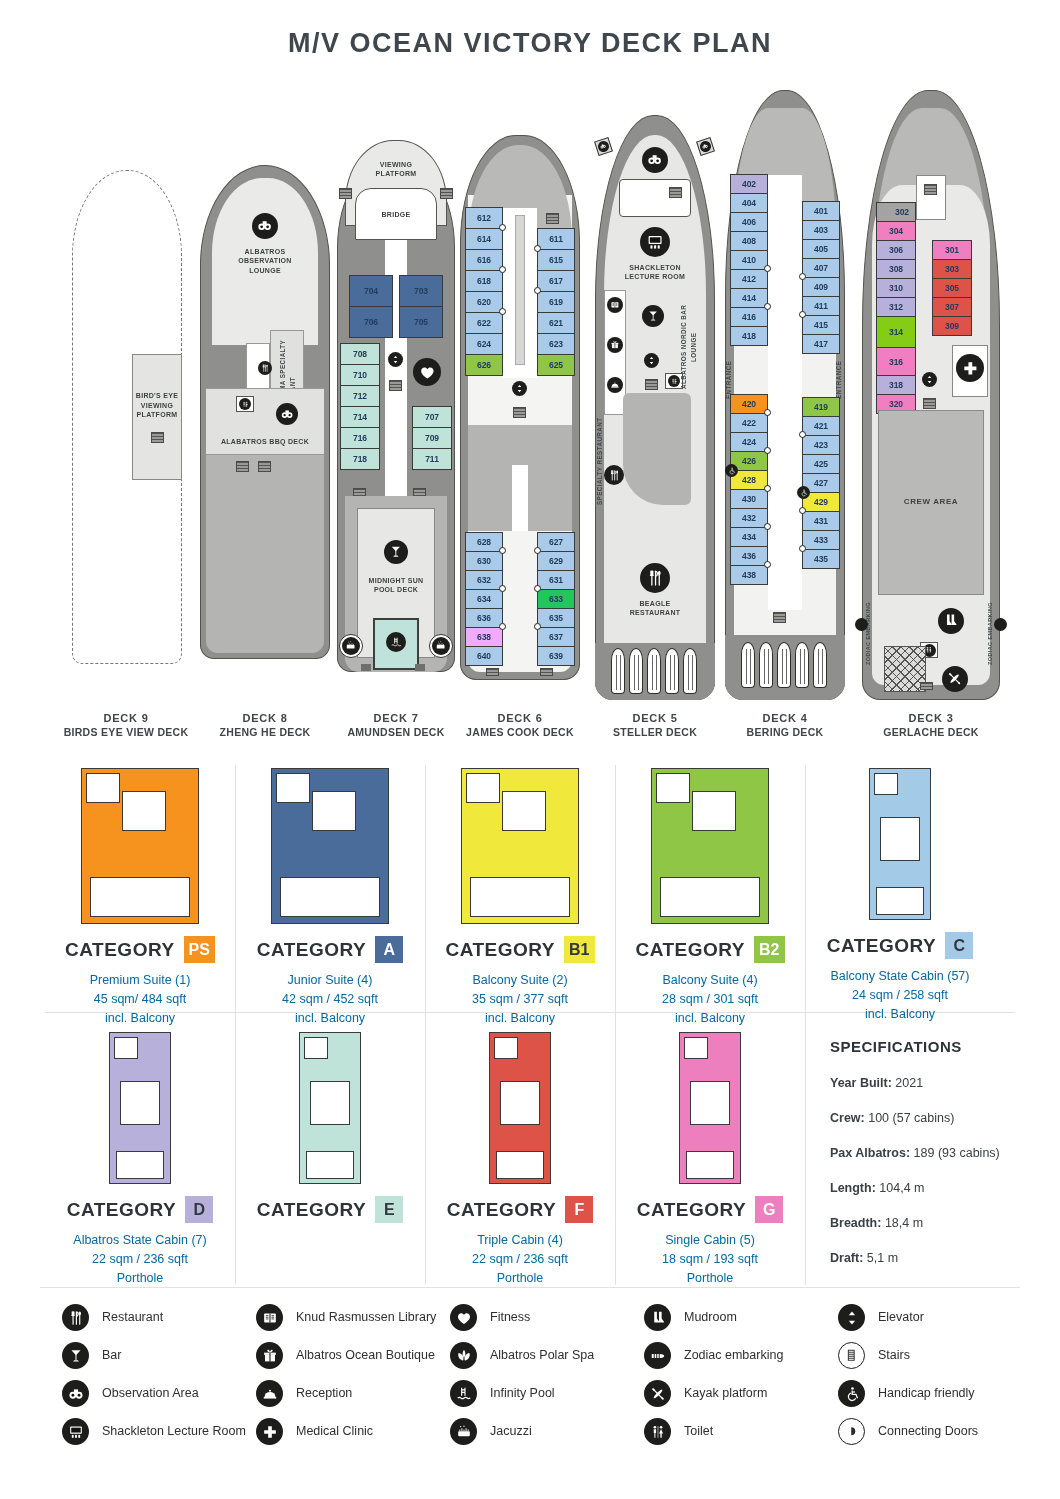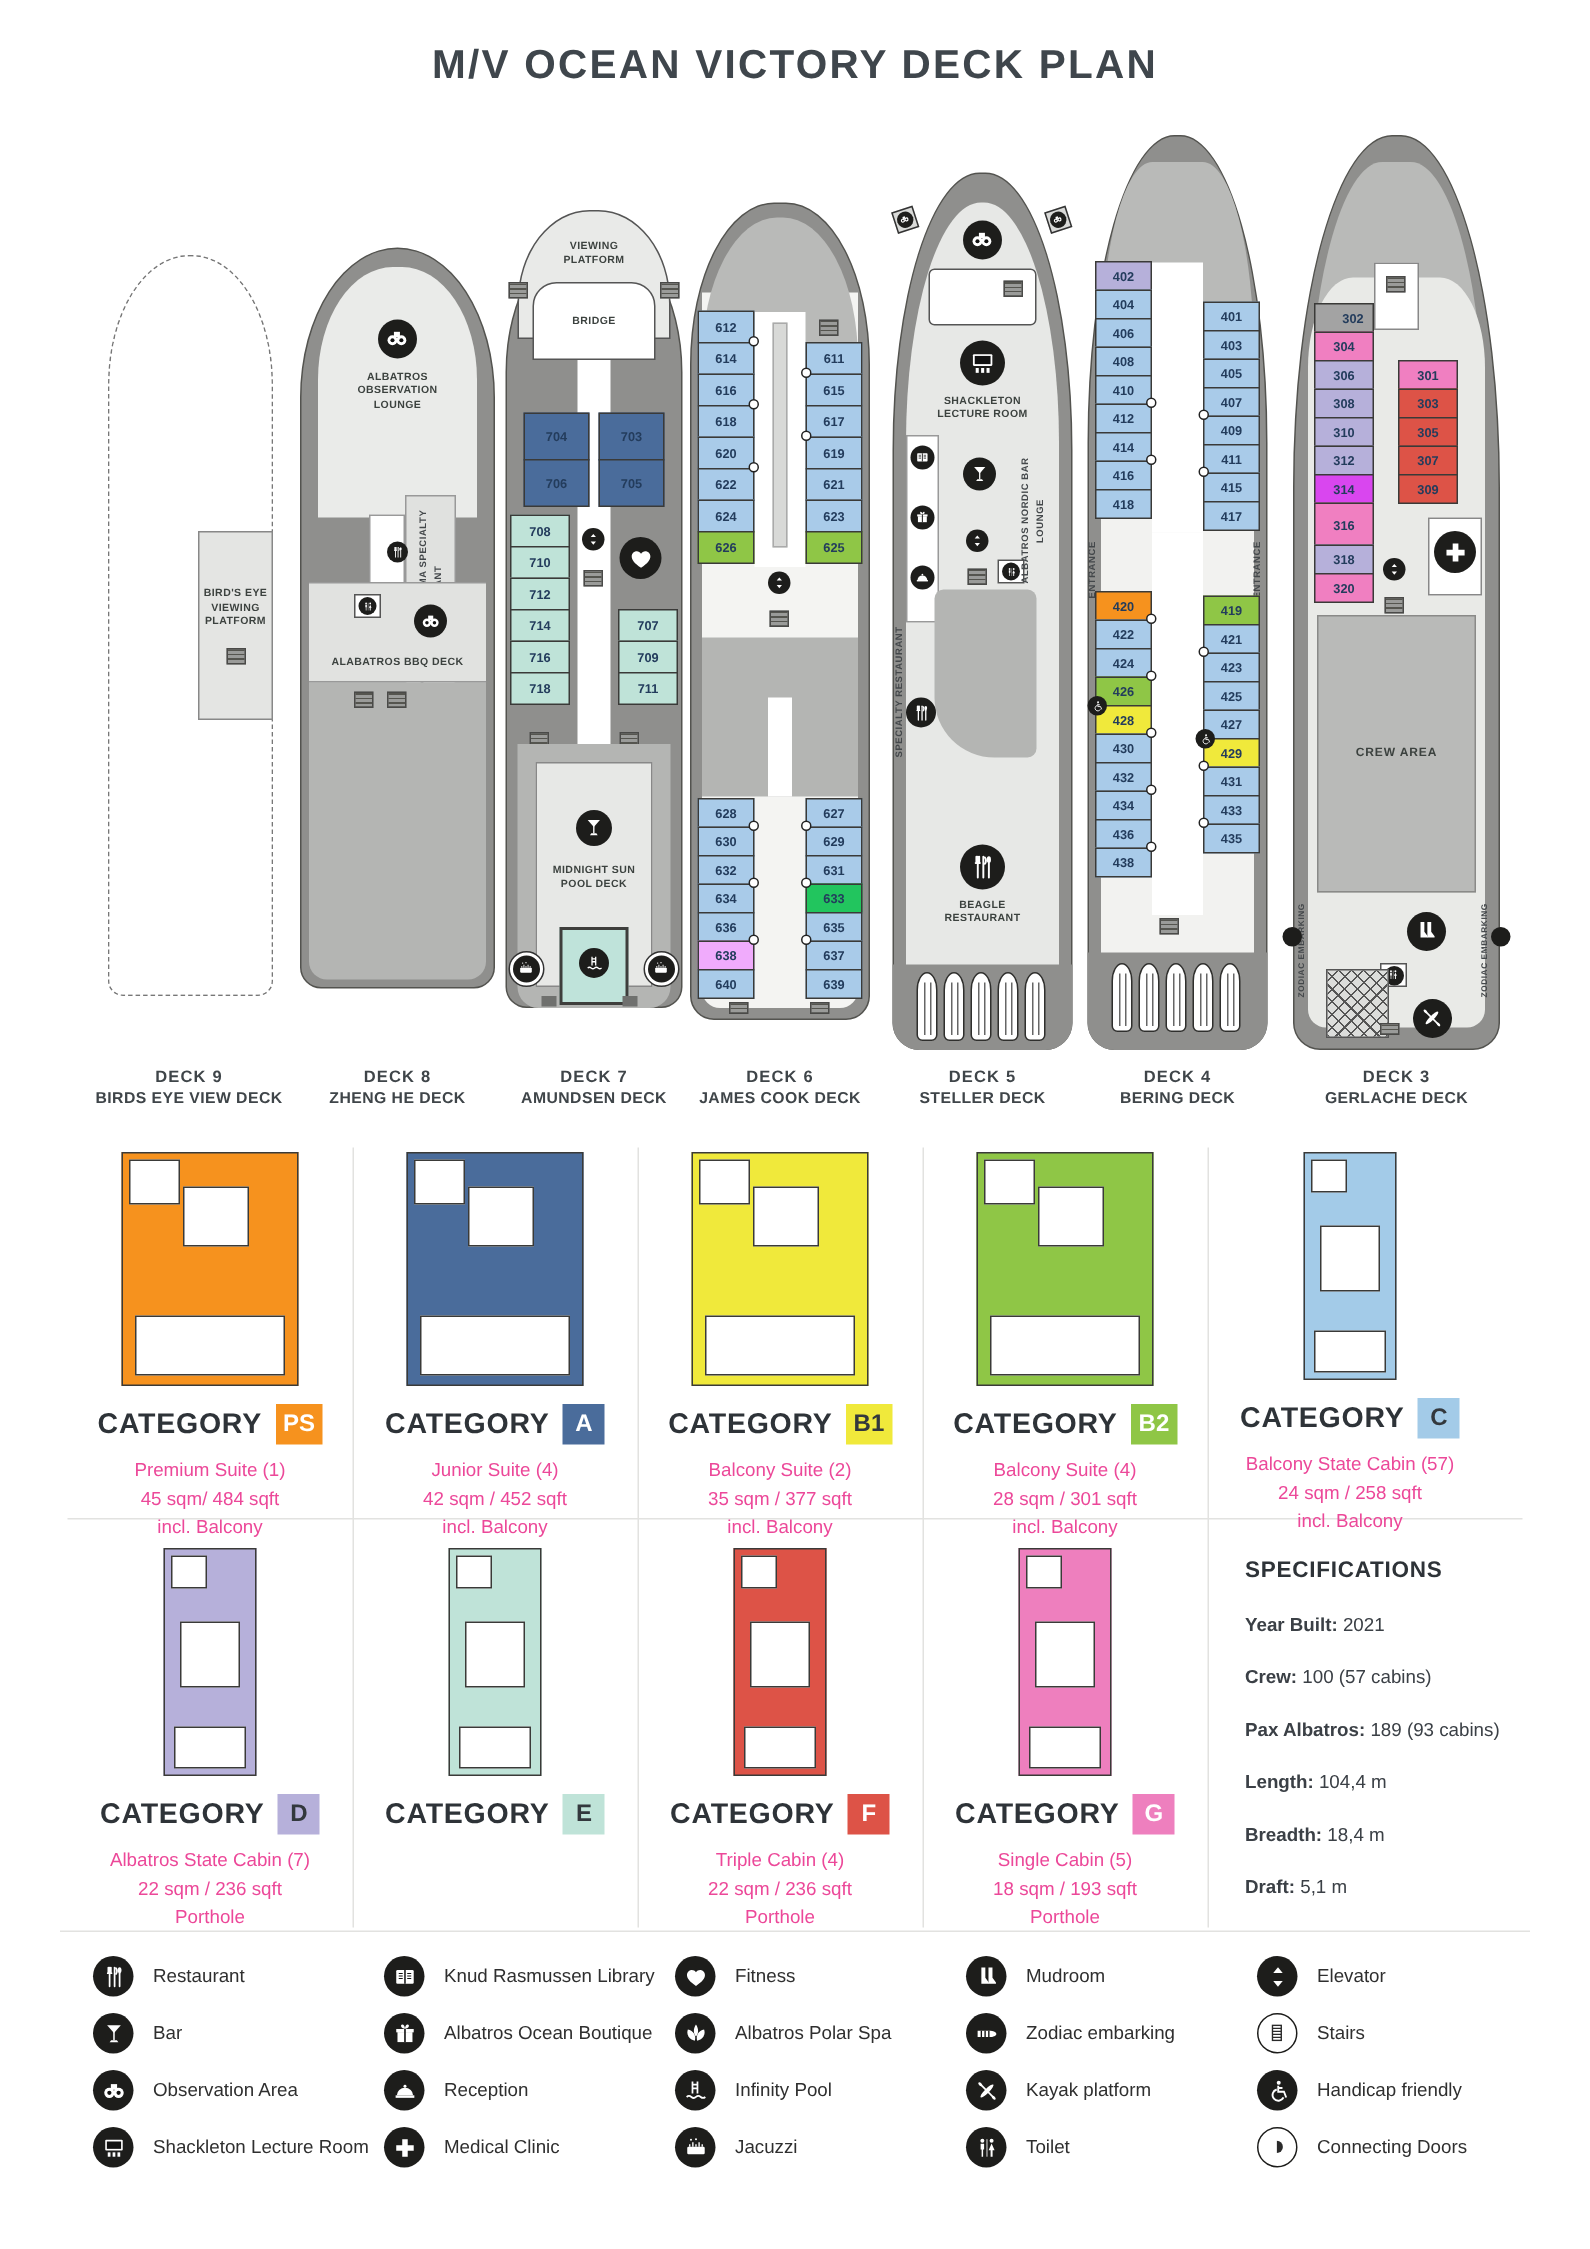--- a/index.html
+++ b/index.html
@@ -56,21 +56,21 @@
   
   .divider{position:absolute;background:#e2e2e0;}
   .catcell{position:absolute;width:190px;text-align:center;}
   .thumb{position:relative;margin:0 auto;border:1.5px solid #3a3a38;box-sizing:border-box;}
   .thumb.wide{width:118px;height:156px;}
   .thumb.narrow{width:62px;height:152px;}
   .fp{position:absolute;background:#fff;border:1px solid #3a3a38;box-sizing:border-box;}
   .catline{margin-top:12px;display:flex;align-items:center;justify-content:center;gap:9px;}
   .catword{font-size:19px;font-weight:bold;color:#2e3338;letter-spacing:.5px;}
   .chip{display:inline-flex;align-items:center;justify-content:center;min-width:28px;height:27px;padding:0 5px;font-size:16px;font-weight:bold;box-sizing:border-box;}
-  .catdesc{margin-top:8px;font-size:12.5px;line-height:1.5;color:#ec4899;}
+  .catdesc{margin-top:8px;font-size:12.5px;line-height:1.5;color:#0369a1;}
   
   #specs{position:absolute;left:830px;top:1038px;width:190px;text-align:left;}
   #specs h2{font-size:15px;font-weight:bold;color:#2e3338;letter-spacing:.5px;margin:0 0 4px 0;}
   .spec-row{margin-top:21px;font-size:12.5px;color:#3b4046;}
   .spec-row b{font-weight:bold;}
   
   #legend{position:absolute;left:0;top:1302px;width:1060px;height:190px;}
   .lcol{position:absolute;top:0;width:192px;}
   .litem{display:flex;align-items:center;gap:13px;min-height:31px;margin-bottom:7px;}
   .litem .lbl{font-size:12.5px;color:#2f2f2f;line-height:1.25;text-align:left;}
@@ -560,21 +560,21 @@
       <div class="abs" style="left:10px;top:95px;width:118px;height:500px;background:#e9eae7;border-radius:30px 30px 12px 12px / 60px 60px 12px 12px;"></div>
       <div class="abs" style="left:54px;top:85px;width:30px;height:45px;background:#fff;border:1px solid #888;"></div>
       <span class="sbox abs" style="left:62px;top:94px;"></span>
       <div class="cabcol" style="left:14px;top:113px;width:40px;">
           <div class="cabin" style="height: 20px; background: #a3a3a3; padding-left: 12px;">302</div>
           <div class="cabin" style="height: 20px; background: rgb(240, 127, 193); text-align: right;">304</div>
           <div class="cabin" style="height: 20px; background: rgb(182, 176, 218);">306</div>
           <div class="cabin" style="height: 20px; background: rgb(182, 176, 218);">308</div>
           <div class="cabin" style="height: 20px; background: rgb(182, 176, 218);">310</div>
           <div class="cabin" style="height: 20px; background: rgb(182, 176, 218);">312</div>
-          <div class="cabin" style="height: 20px; background: #d946ef;">314</div>
+          <div class="cabin" style="height: 32px; background: #84cc16;">314</div>
           <div class="cabin" style="height: 29px; background: rgb(240, 127, 193);">316</div>
           <div class="cabin" style="height: 20px; background: rgb(182, 176, 218);">318</div>
           <div class="cabin" style="height: 20px; background: rgb(240, 127, 193);">320</div>
         </div>
       <div class="cabcol" style="left:70px;top:113px;width:40px;">
           <div class="cabin spacer" style="height: 20px;"></div>
           <div class="cabin spacer" style="height: 20px;"></div>
           <div class="cabin" style="height: 20px; background: rgb(240, 127, 193);">301</div>
           <div class="cabin" style="height: 20px; background: rgb(221, 83, 71);">303</div>
           <div class="cabin" style="height: 20px; background: rgb(221, 83, 71);">305</div>

